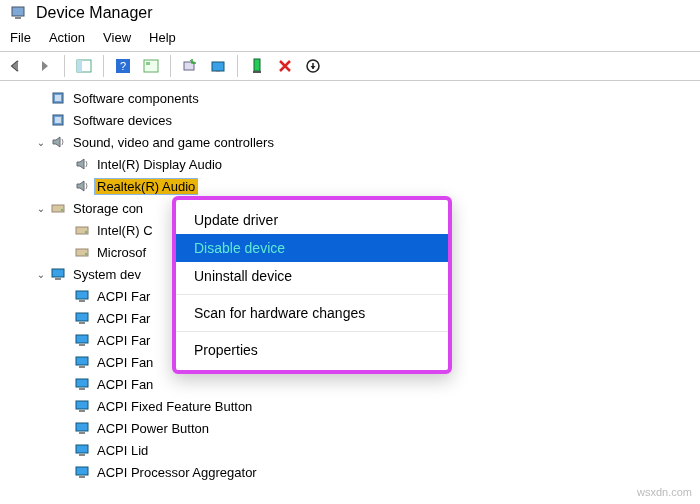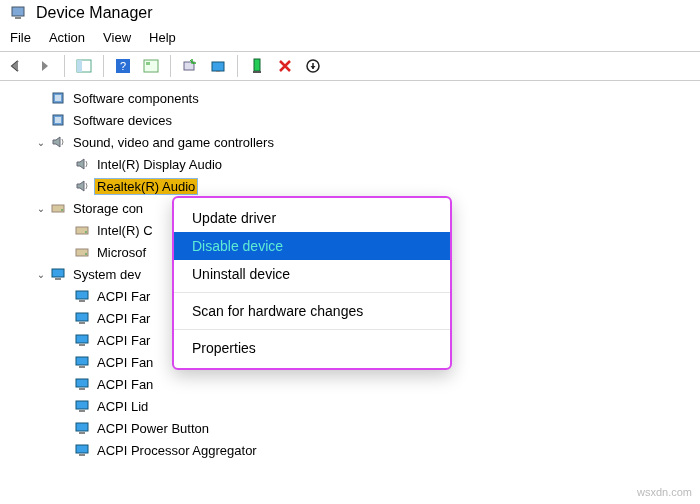--- a/index.html
+++ b/index.html
@@ -78,21 +78,21 @@
   .label { padding: 1px 3px; }
   .label.selected { background: #eab308; border:1px solid #8ab8e6; padding:0 2px;}
   .d1 { padding-left: 18px; }
   .d2 { padding-left: 42px; }
   .context-menu {
     position: absolute;
     left: 172px;
     top: 196px;
     width: 280px;
     background: #fff;
-    border: 2px solid #d946ef;
+    border: 4px solid #d946ef;
     border-radius: 6px;
     box-shadow: 0 6px 18px rgba(0,0,0,0.22);
     padding: 6px 0;
     font-size: 14px;
   }
   .cm-item {
     padding: 6px 18px;
   }
   .cm-item.hover {
     background: #0a64d8;
@@ -344,31 +344,41 @@
       <span class="label">ACPI Fan</span>
     </div>
     <div class="node d2">
       <span class="toggle empty">·</span>
       <span class="ic">
         <svg width="16" height="16">
           <rect x="2" y="3" width="12" height="8" fill="#3aa0e8" stroke="#157"></rect>
           <rect x="5" y="12" width="6" height="2" fill="#888"></rect>
         </svg>
       </span>
+      <span class="label">ACPI Fixed Feature Button</span>
+    </div>
+    <div class="node d2">
+      <span class="toggle empty">·</span>
+      <span class="ic">
+        <svg width="16" height="16">
+          <rect x="2" y="3" width="12" height="8" fill="#3aa0e8" stroke="#157"></rect>
+          <rect x="5" y="12" width="6" height="2" fill="#888"></rect>
+        </svg>
+      </span>
+      <span class="label">ACPI Power Button</span>
+    </div>
+    <div class="node d2">
+      <span class="toggle empty">·</span>
+      <span class="ic">
+        <svg width="16" height="16">
+          <rect x="2" y="3" width="12" height="8" fill="#3aa0e8" stroke="#157"></rect>
+          <rect x="5" y="12" width="6" height="2" fill="#888"></rect>
+        </svg>
+      </span>
       <span class="label">ACPI Lid</span>
-    </div>
-    <div class="node d2">
-      <span class="toggle empty">·</span>
-      <span class="ic">
-        <svg width="16" height="16">
-          <rect x="2" y="3" width="12" height="8" fill="#3aa0e8" stroke="#157"></rect>
-          <rect x="5" y="12" width="6" height="2" fill="#888"></rect>
-        </svg>
-      </span>
-      <span class="label">ACPI Power Button</span>
     </div>
     <div class="node d2">
       <span class="toggle empty">·</span>
       <span class="ic">
         <svg width="16" height="16">
           <rect x="2" y="3" width="12" height="8" fill="#3aa0e8" stroke="#157"></rect>
           <rect x="5" y="12" width="6" height="2" fill="#888"></rect>
         </svg>
       </span>
       <span class="label">ACPI Processor Aggregator</span>

